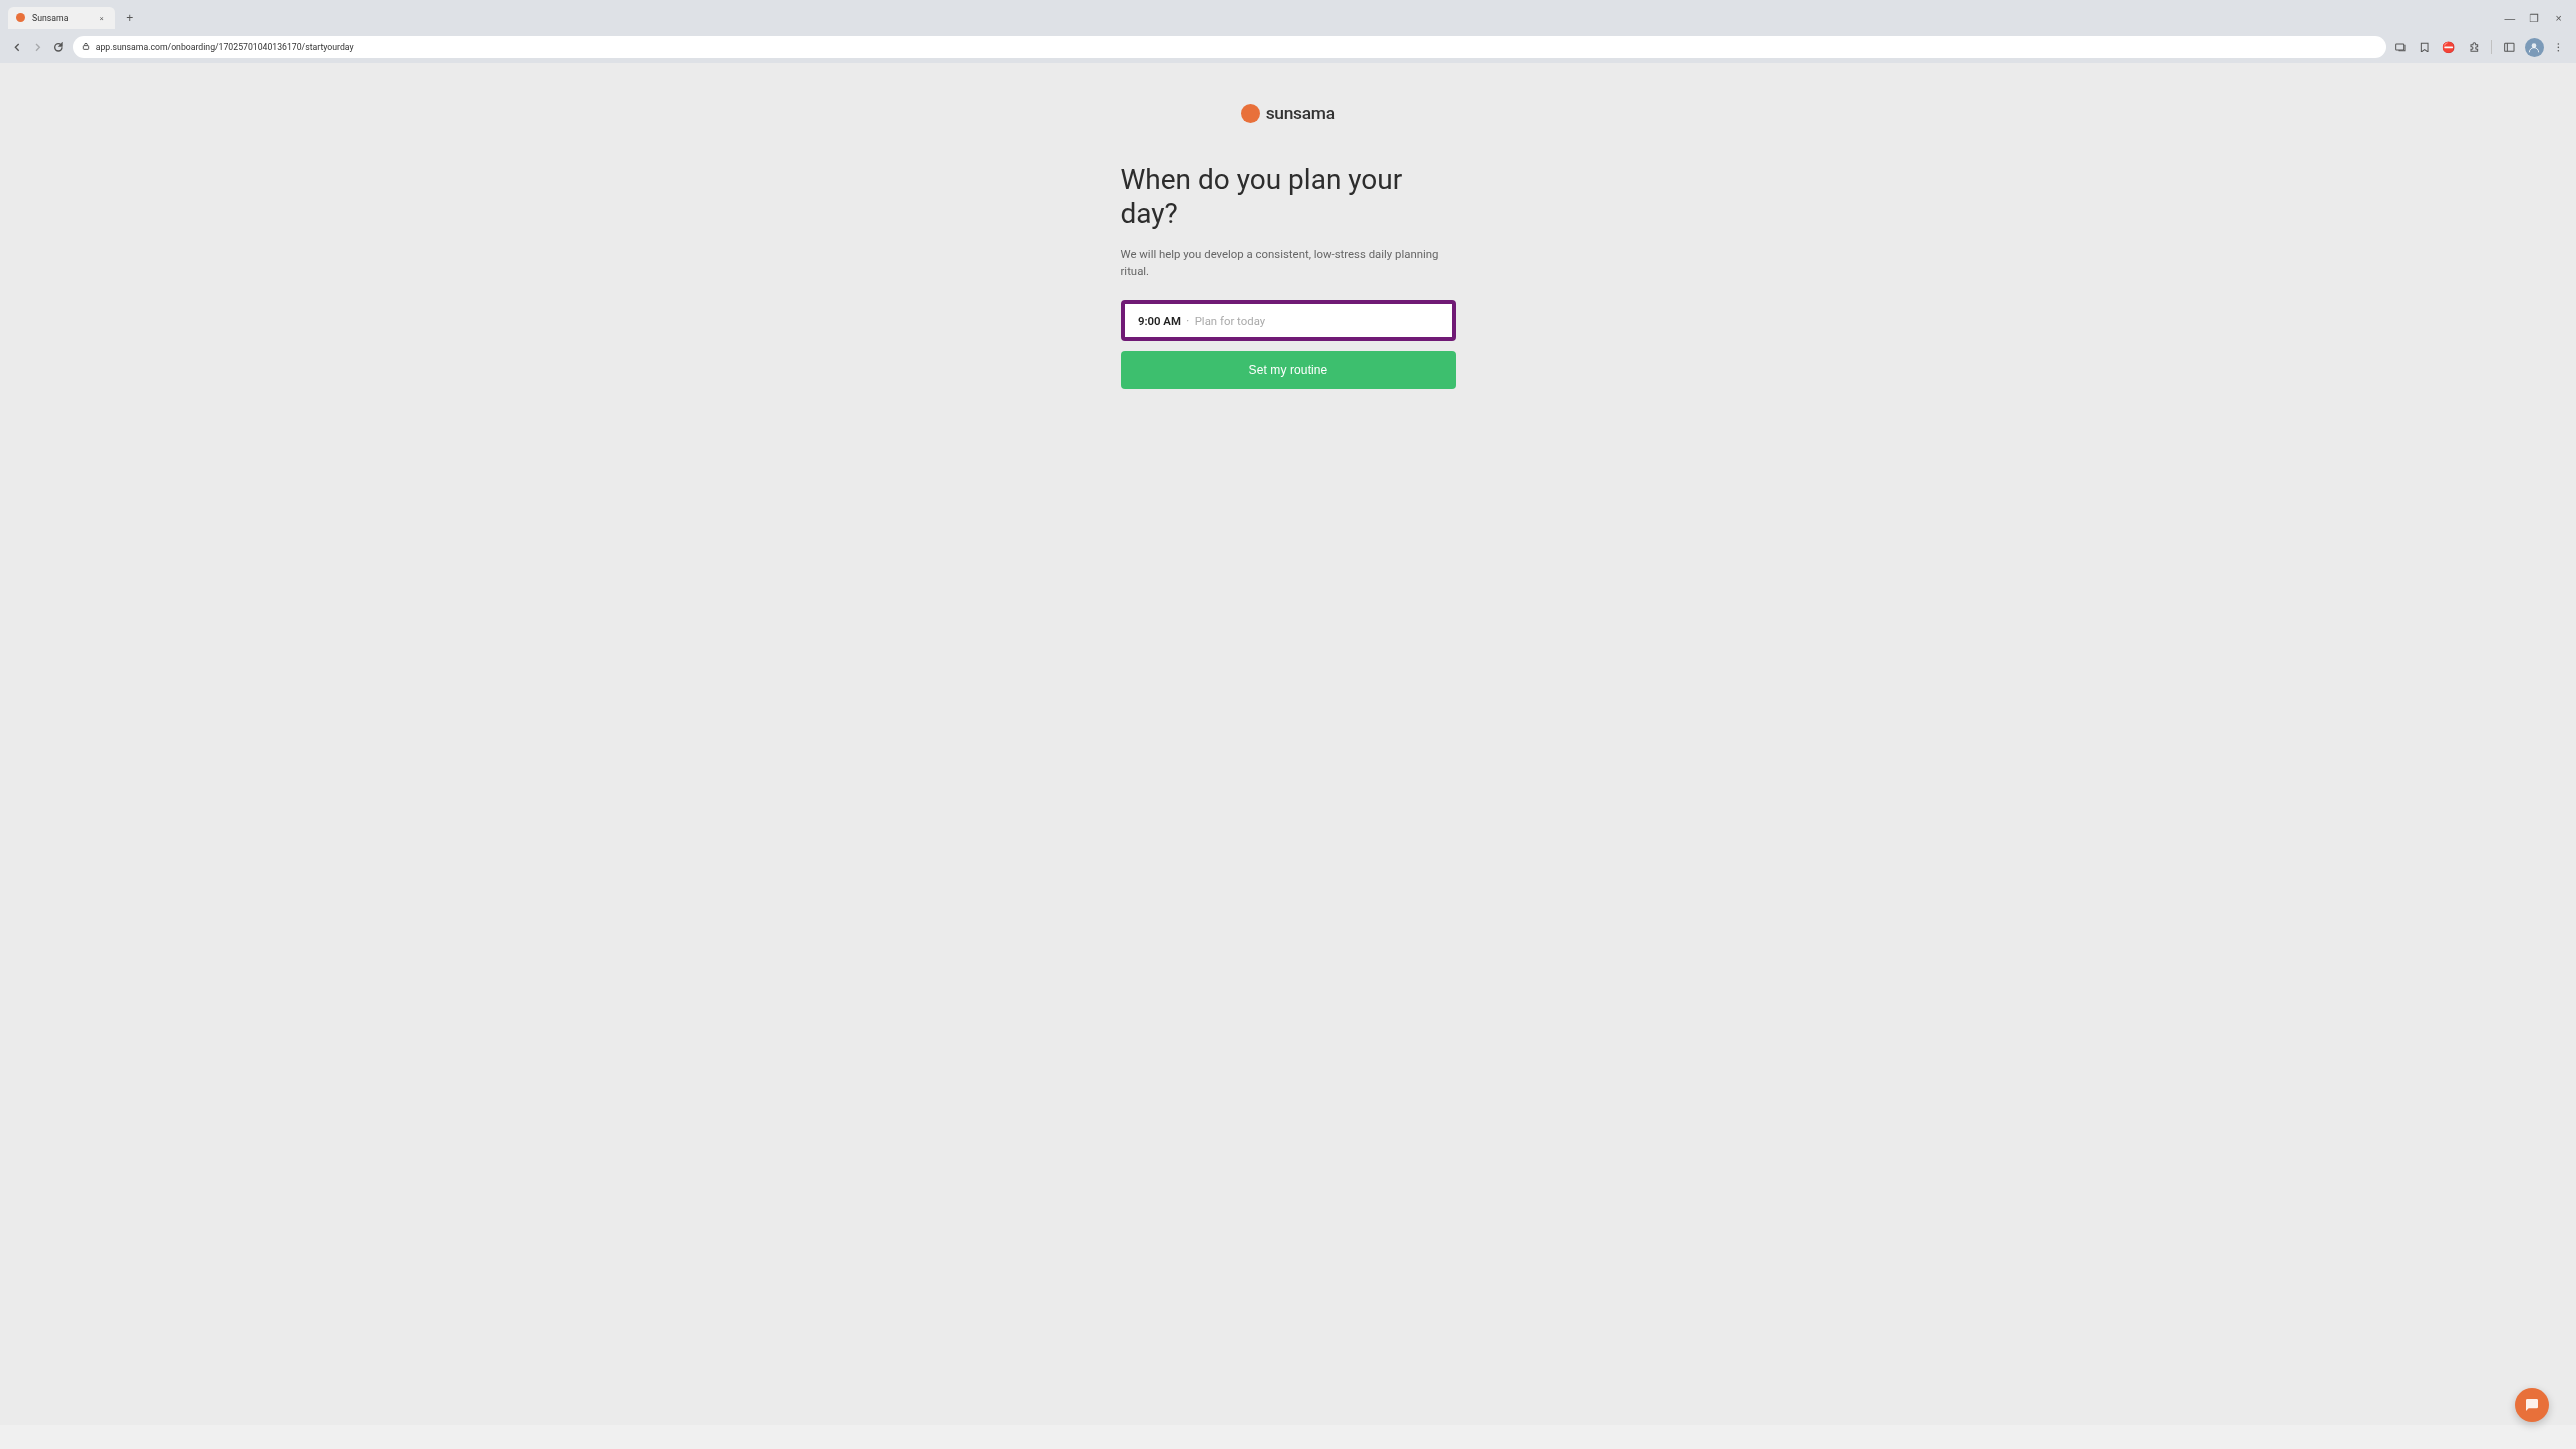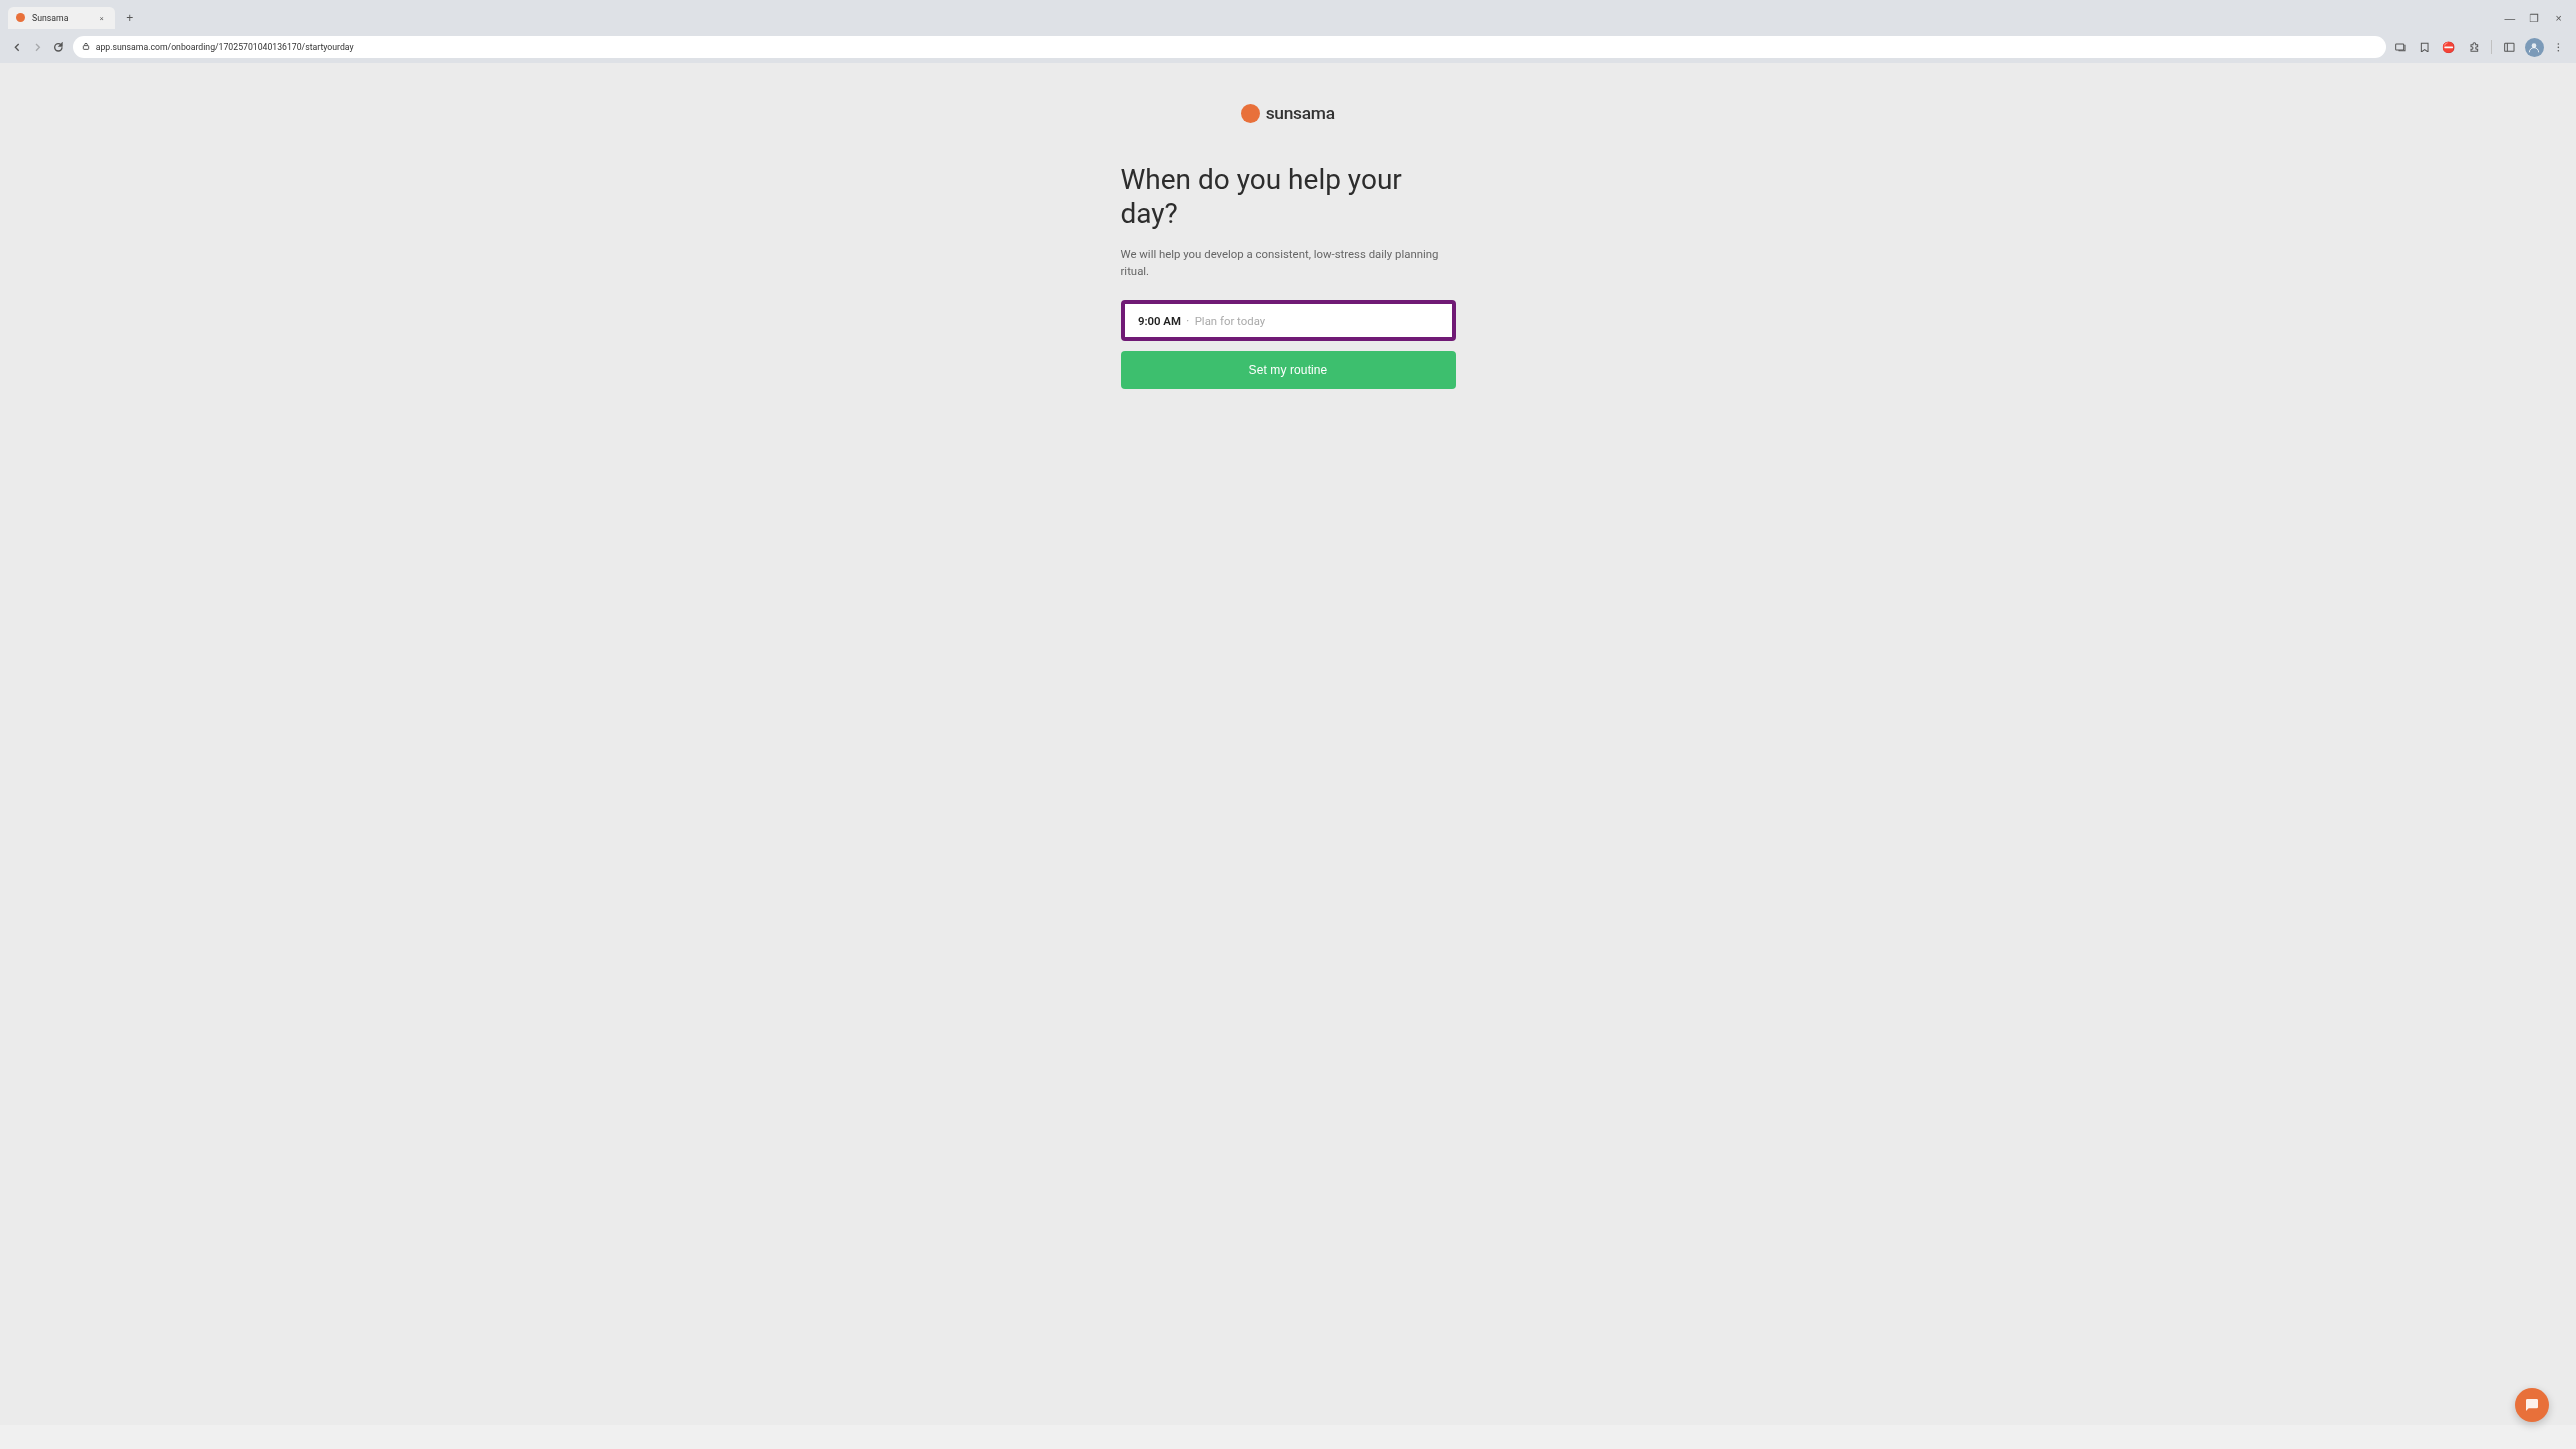--- a/index.html
+++ b/index.html
@@ -417,21 +417,21 @@
 </div>
 
 <div class="page-content">
 
   <div class="logo-area">
     <div class="logo-circle"></div>
     <span class="logo-text">sunsama</span>
   </div>
 
   <div class="main-card">
-    <h1 class="page-title">When do you help your day?</h1>
+    <h1 class="page-title">When do you plan your day?</h1>
     <p class="page-subtitle">We will help you develop a consistent, low-stress daily planning ritual.</p>
 
     
     <div class="time-input-row">
       <span class="time-value">9:00 AM</span>
       <span class="time-dot">·</span>
       <span class="time-label">Plan for today</span>
     </div>
 
     

